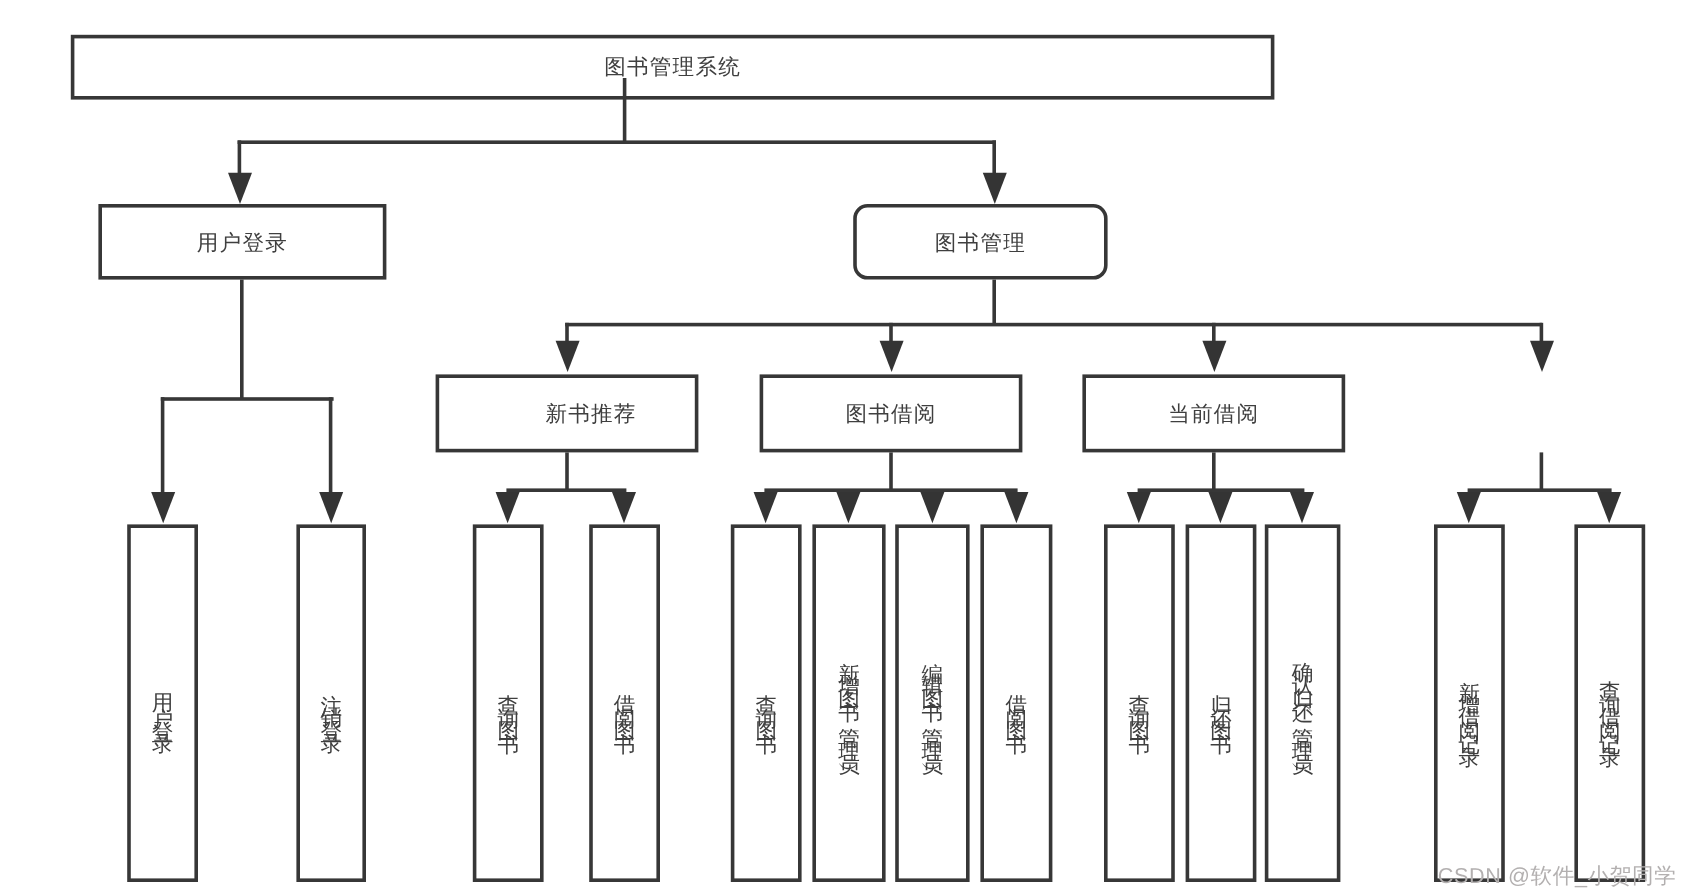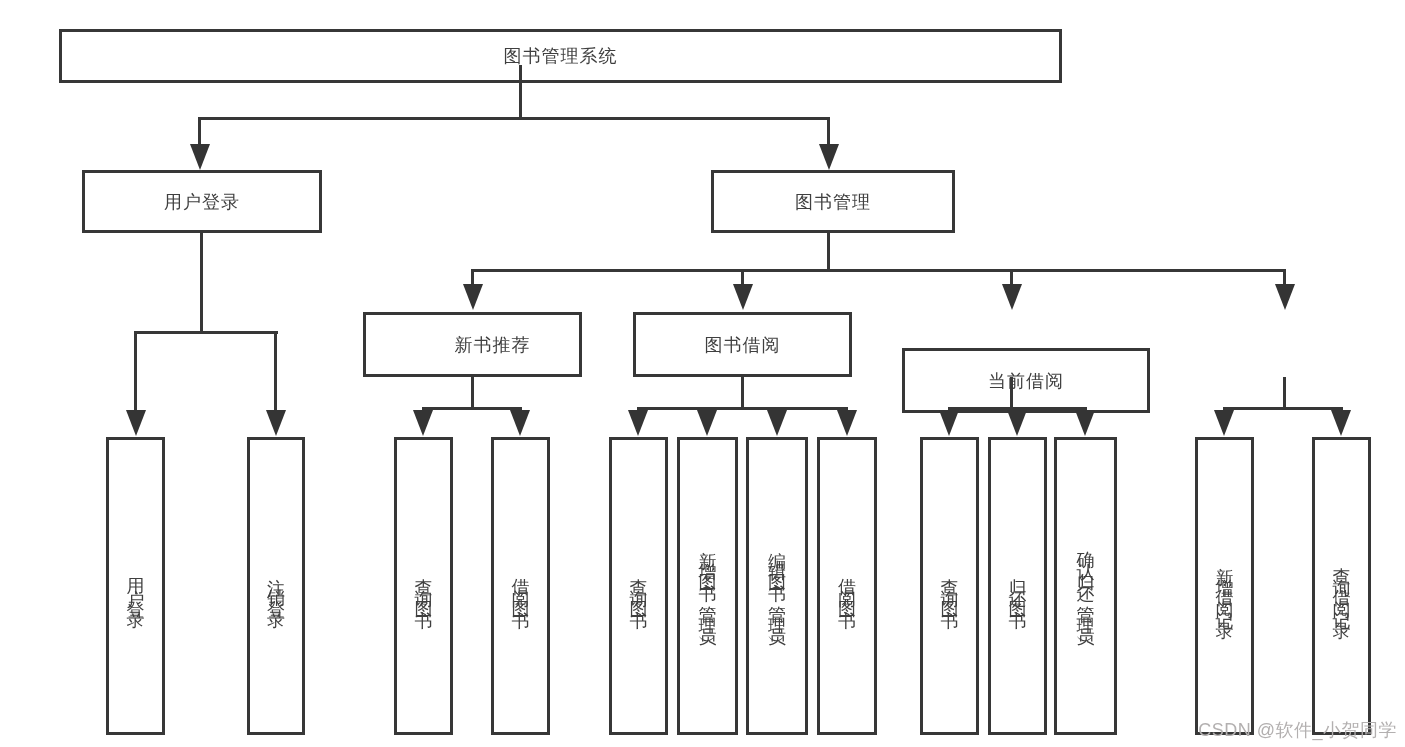--- a/index.html
+++ b/index.html
@@ -43,21 +43,21 @@
   <div class="line" style="left:519px;top:65px;width:3px;height:54px;"></div>
   <div class="line" style="left:198px;top:117px;width:632px;height:3px;"></div>
   <div class="line" style="left:198px;top:117px;width:3px;height:29px;"></div>
   <div class="arrow" style="left:190px;top:144px;"></div>
   <div class="line" style="left:827px;top:117px;width:3px;height:29px;"></div>
   <div class="arrow" style="left:819px;top:144px;"></div>
 
   <div class="node" style="left:82px;top:170px;width:240px;height:63px;">
     <span>用户登录</span>
   </div>
-  <div class="node" style="left:711px;top:170px;width:244px;height:63px;">
+  <div class="node" style="left:711px;top:170px;width:212px;height:63px;border-radius:12px;">
     <span>图书管理</span>
   </div>
 
   <div class="line" style="left:200px;top:233px;width:3px;height:100px;"></div>
   <div class="line" style="left:134px;top:331px;width:144px;height:3px;"></div>
   <div class="line" style="left:134px;top:331px;width:3px;height:80px;"></div>
   <div class="arrow" style="left:126px;top:410px;"></div>
   <div class="line" style="left:274px;top:331px;width:3px;height:80px;"></div>
   <div class="arrow" style="left:266px;top:410px;"></div>
 
@@ -71,21 +71,21 @@
   <div class="arrow" style="left:1002px;top:284px;"></div>
   <div class="line" style="left:1283px;top:269px;width:3px;height:17px;"></div>
   <div class="arrow" style="left:1275px;top:284px;"></div>
 
   <div class="node" style="left:363px;top:312px;width:219px;height:65px;padding-left:40px;">
     <span>新书推荐</span>
   </div>
   <div class="node" style="left:633px;top:312px;width:219px;height:65px;">
     <span>图书借阅</span>
   </div>
-  <div class="node" style="left:902px;top:312px;width:248px;height:65px;margin-top:36px;">
+  <div class="node" style="left:902px;top:312px;width:219px;height:65px;">
     <span>当前借阅</span>
   </div>
 
   <div class="line" style="left:471px;top:377px;width:3px;height:33px;"></div>
   <div class="line" style="left:422px;top:407px;width:100px;height:3px;"></div>
   <div class="arrow" style="left:413px;top:410px;"></div>
   <div class="arrow" style="left:510px;top:410px;"></div>
 
   <div class="line" style="left:741px;top:377px;width:3px;height:33px;"></div>
   <div class="line" style="left:637px;top:407px;width:211px;height:3px;"></div>

